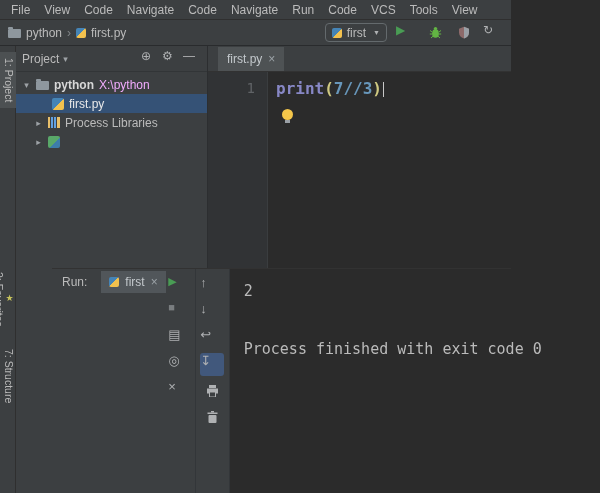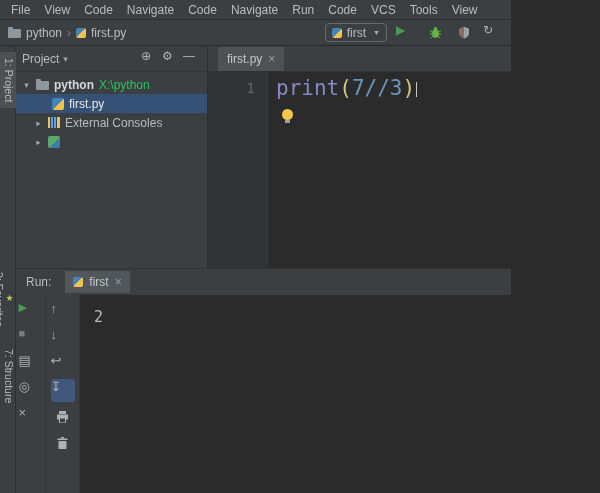--- a/index.html
+++ b/index.html
@@ -43,49 +43,49 @@
   .panel-header .caret { font-size:9px; color:#9da2a6; }
   .panel-header .hicons { margin-left:auto; display:flex; gap:3px; }
   .panel-header .hicons .icon-btn { width:18px; font-size:12px; }
   .tree { padding-top:3px; }
   .tree-row { height:19px; display:flex; align-items:center; gap:5px; white-space:nowrap; }
   .tree-caret { font-size:9px; color:#9da2a6; width:9px; text-align:center; }
   .row-root { padding-left:6px; }
   .row-file { padding-left:36px; background:#355276; color:#e8e8e8; }
   .row-libs, .row-scratch { padding-left:18px; }
   .root-name { font-weight:bold; color:#d7d7d7; }
-  .root-path { color:#22c55e; }
+  .root-path { color:#f0abfc; }
 
   
   .folder-icon { width:13px; height:9px; background:#8e979e; border-radius:1px; position:relative; margin-top:2px; flex:0 0 auto; }
   .folder-icon::before { content:""; position:absolute; top:-2px; left:0; width:5px; height:2px; background:#8e979e; border-radius:1px 1px 0 0; }
   .py-icon { width:12px; height:12px; border-radius:2px; background:linear-gradient(135deg,#4584b6 50%,#f2c14e 50%); flex:0 0 auto; }
   .py-icon.small { width:10px; height:10px; }
   .lib-icon { width:12px; height:11px; flex:0 0 auto;
     background:linear-gradient(90deg,#e8bf6a 0 2px,transparent 2px 3px,#62a0e2 3px 5px,transparent 5px 6px,#62a0e2 6px 8px,transparent 8px 9px,#e8bf6a 9px 11px); }
   .scratch-icon { width:12px; height:12px; border-radius:2px; background:linear-gradient(135deg,#59a869 55%,#3d7dab 55%); flex:0 0 auto; }
 
   
   .editor { flex:1 1 auto; display:flex; flex-direction:column; background:#2b2b2b; min-width:0; }
   .tabbar { height:26px; background:#3c3f41; border-bottom:1px solid #323232; display:flex; align-items:flex-end; padding-left:10px; flex:0 0 auto; }
   .tab { height:24px; background:#4e5254; display:flex; align-items:center; gap:6px; padding:0 9px; color:#c3c8cc; }
   .tab .close { color:#9ba2a7; font-size:12px; }
   .editor-content { flex:1 1 auto; display:flex; min-height:0; }
   .gutter { width:60px; background:#313335; border-right:1px solid #3a3d3f; padding-top:6px; text-align:right; flex:0 0 auto; }
   .lineno { display:block; padding-right:12px; color:#606366; font-family:"DejaVu Sans Mono", monospace; font-size:14px; line-height:21px; }
-  .code-area { flex:1 1 auto; padding:6px 0 0 8px; font-family:"DejaVu Sans Mono", monospace; font-size:21px; line-height:21px; }
+  .code-area { flex:1 1 auto; padding:6px 0 0 8px; font-family:"DejaVu Sans Mono", monospace; font-size:16px; line-height:21px;font-weight:bold; }
   .tok-builtin { color:#8888c6; }
   .tok-paren { color:#cfc982; }
   .tok-num { color:#6897bb; }
   .caret-bar { display:inline-block; width:1px; height:15px; background:#c8c8c8; vertical-align:middle; margin-left:1px; }
   .bulb { width:11px; height:11px; border-radius:50%; background:#f4c64a; position:relative; margin:10px 0 0 6px; }
   .bulb::after { content:""; position:absolute; left:3px; top:11px; width:5px; height:3px; background:#9aa0a6; }
 
   
-  .runpanel { flex:1 1 auto; display:flex; flex-direction:column; border-top:1px solid #323232; background:#3c3f41; min-height:0; }
+  .runpanel { flex:1 1 auto; display:flex; flex-direction:row; border-top:1px solid #323232; background:#3c3f41; min-height:0;margin-left:36px; }
   .run-header { height:26px; display:flex; align-items:center; padding-left:10px; gap:14px; flex:0 0 auto; }
   .run-tab { height:22px; background:#51565a; display:flex; align-items:center; gap:6px; padding:0 8px; color:#c3c8cc; }
   .run-tab .close { color:#9ba2a7; font-size:12px; }
   .run-body { flex:1 1 auto; display:flex; min-height:0; }
   .toolcol { width:30px; background:#3c3f41; border-right:1px solid #333639; padding-top:6px; display:flex; flex-direction:column; align-items:center; gap:3px; flex:0 0 auto; }
   .toolcol2 { width:34px; }
   .tool-icon { width:24px; height:23px; display:flex; align-items:center; justify-content:center; color:#afb1b3; font-size:13px; border-radius:3px; }
   .tool-icon.green { color:#499c54; font-size:11px; }
   .tool-icon.dim { color:#7a7e80; font-size:11px; }
   .tool-icon.on { background:#41587c; }
@@ -180,21 +180,21 @@
               <span class="root-name">python</span>
               <span class="root-path">X:\python</span>
             </div>
             <div class="tree-row row-file">
               <span class="py-icon"></span>
               <span>first.py</span>
             </div>
             <div class="tree-row row-libs">
               <span class="tree-caret glyph">▸</span>
               <span class="lib-icon"></span>
-              <span>External Consoles</span>
+              <span>Process Libraries</span>
             </div>
             <div class="tree-row row-scratch">
               <span class="tree-caret glyph">▸</span>
               <span class="scratch-icon"></span>
             </div>
           </div>
         </div>
 
         <div class="editor">
           <div class="tabbar">
@@ -248,19 +248,20 @@
               <svg width="11" height="12" viewBox="0 0 11 12">
                 <rect x="4" y="0" width="3" height="1.5" fill="#afb1b3"></rect>
                 <rect x="0.5" y="1.5" width="10" height="1.5" fill="#afb1b3"></rect>
                 <rect x="1.5" y="4" width="8" height="8" rx="1" fill="#afb1b3"></rect>
               </svg>
             </span>
           </div>
           <div class="console">
             <div class="console-line">2</div>
             <div class="console-line"></div>
+            <div class="console-line">Process finished with exit code 0</div>
           </div>
         </div>
       </div>
 
     </div>
   </div>
 </div>
 
 </body></html>

